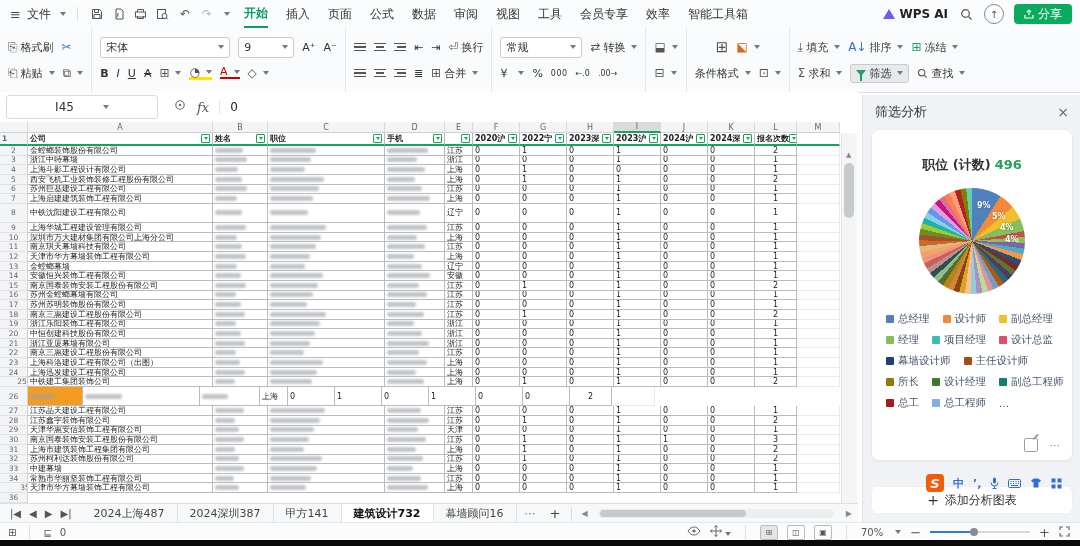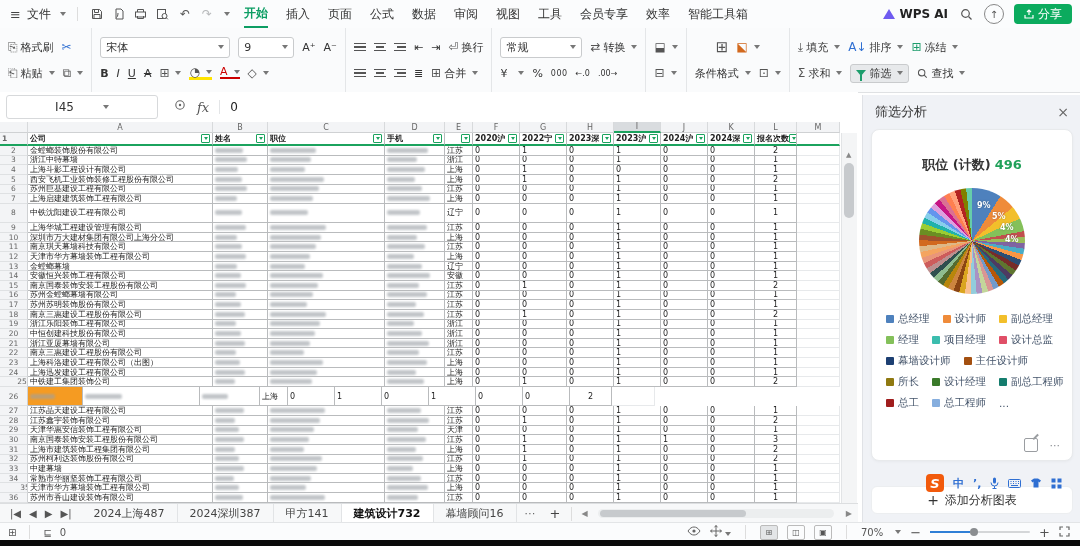--- a/index.html
+++ b/index.html
@@ -1226,21 +1226,21 @@
         <div class="gc" style="width: 28px; flex: 0 0 auto; height: 9.65px;">上海</div>
         <div class="gc" style="width: 47px; flex: 0 0 auto; height: 9.65px;">0</div>
         <div class="gc" style="width: 47px; flex: 0 0 auto; height: 9.65px;">0</div>
         <div class="gc" style="width: 47px; flex: 0 0 auto; height: 9.65px;">0</div>
         <div class="gc" style="width: 47px; flex: 0 0 auto; height: 9.65px;">1</div>
         <div class="gc" style="width: 47px; flex: 0 0 auto; height: 9.65px;">0</div>
         <div class="gc" style="width: 47px; flex: 0 0 auto; height: 9.65px;">0</div>
         <div class="gc" style="width: 42px; flex: 0 0 auto; height: 9.65px; justify-content: center;">1</div>
         <div class="gc plain" style="width: 43px; flex: 0 0 auto; height: 9.65px;"></div>
       </div>
-      <div class="grow" style="height: 9.65px;">
+      <div class="grow" style="height: 9.65px; flex-direction: column;">
         <div class="gc gutter" style="width: 28px; flex: 0 0 auto; height: 9.65px;">36</div>
         <div class="gc" style="width: 185px; flex: 0 0 auto; height: 9.65px;">苏州市香山建设装饰有限公司</div>
         <div class="gc" style="width: 55px; flex: 0 0 auto; height: 9.65px;">
           <div class="blurbar" style="width: 28.22px;"></div>
         </div>
         <div class="gc" style="width: 117px; flex: 0 0 auto; height: 9.65px;">
           <div class="blurbar" style="width: 54.6px;"></div>
         </div>
         <div class="gc" style="width: 60px; flex: 0 0 auto; height: 9.65px;">
           <div class="blurbar" style="width: 30.82px;"></div>

